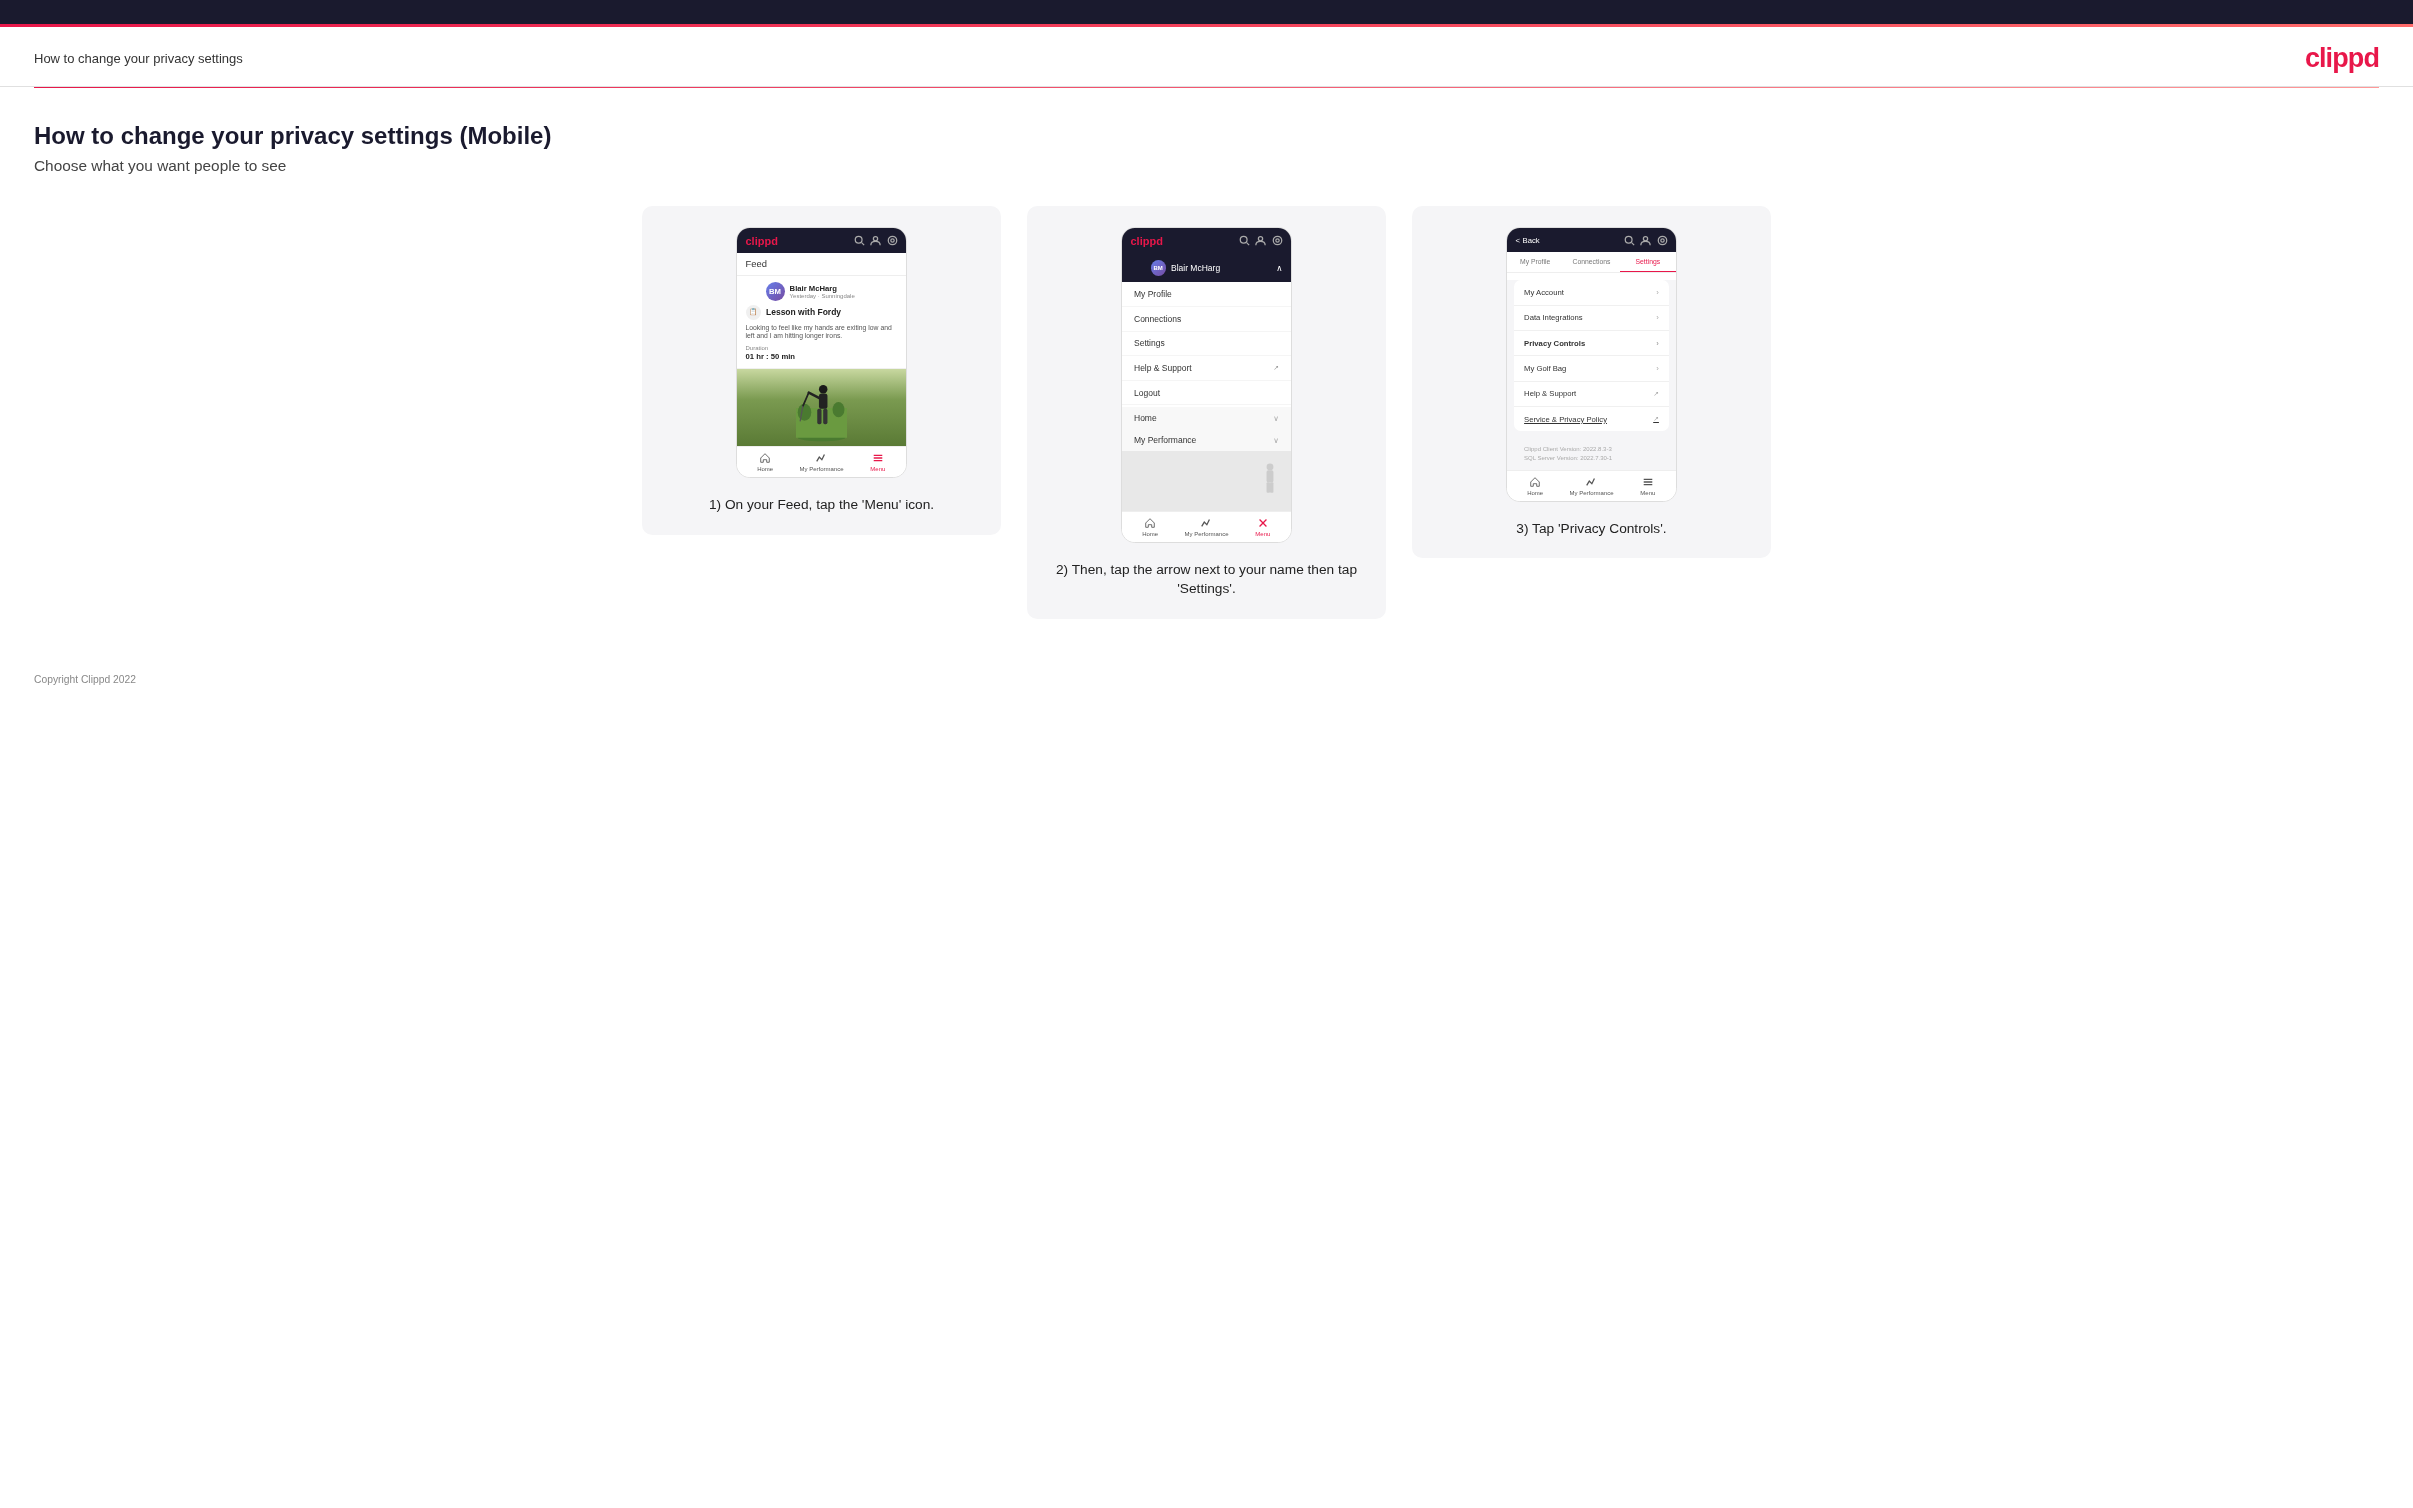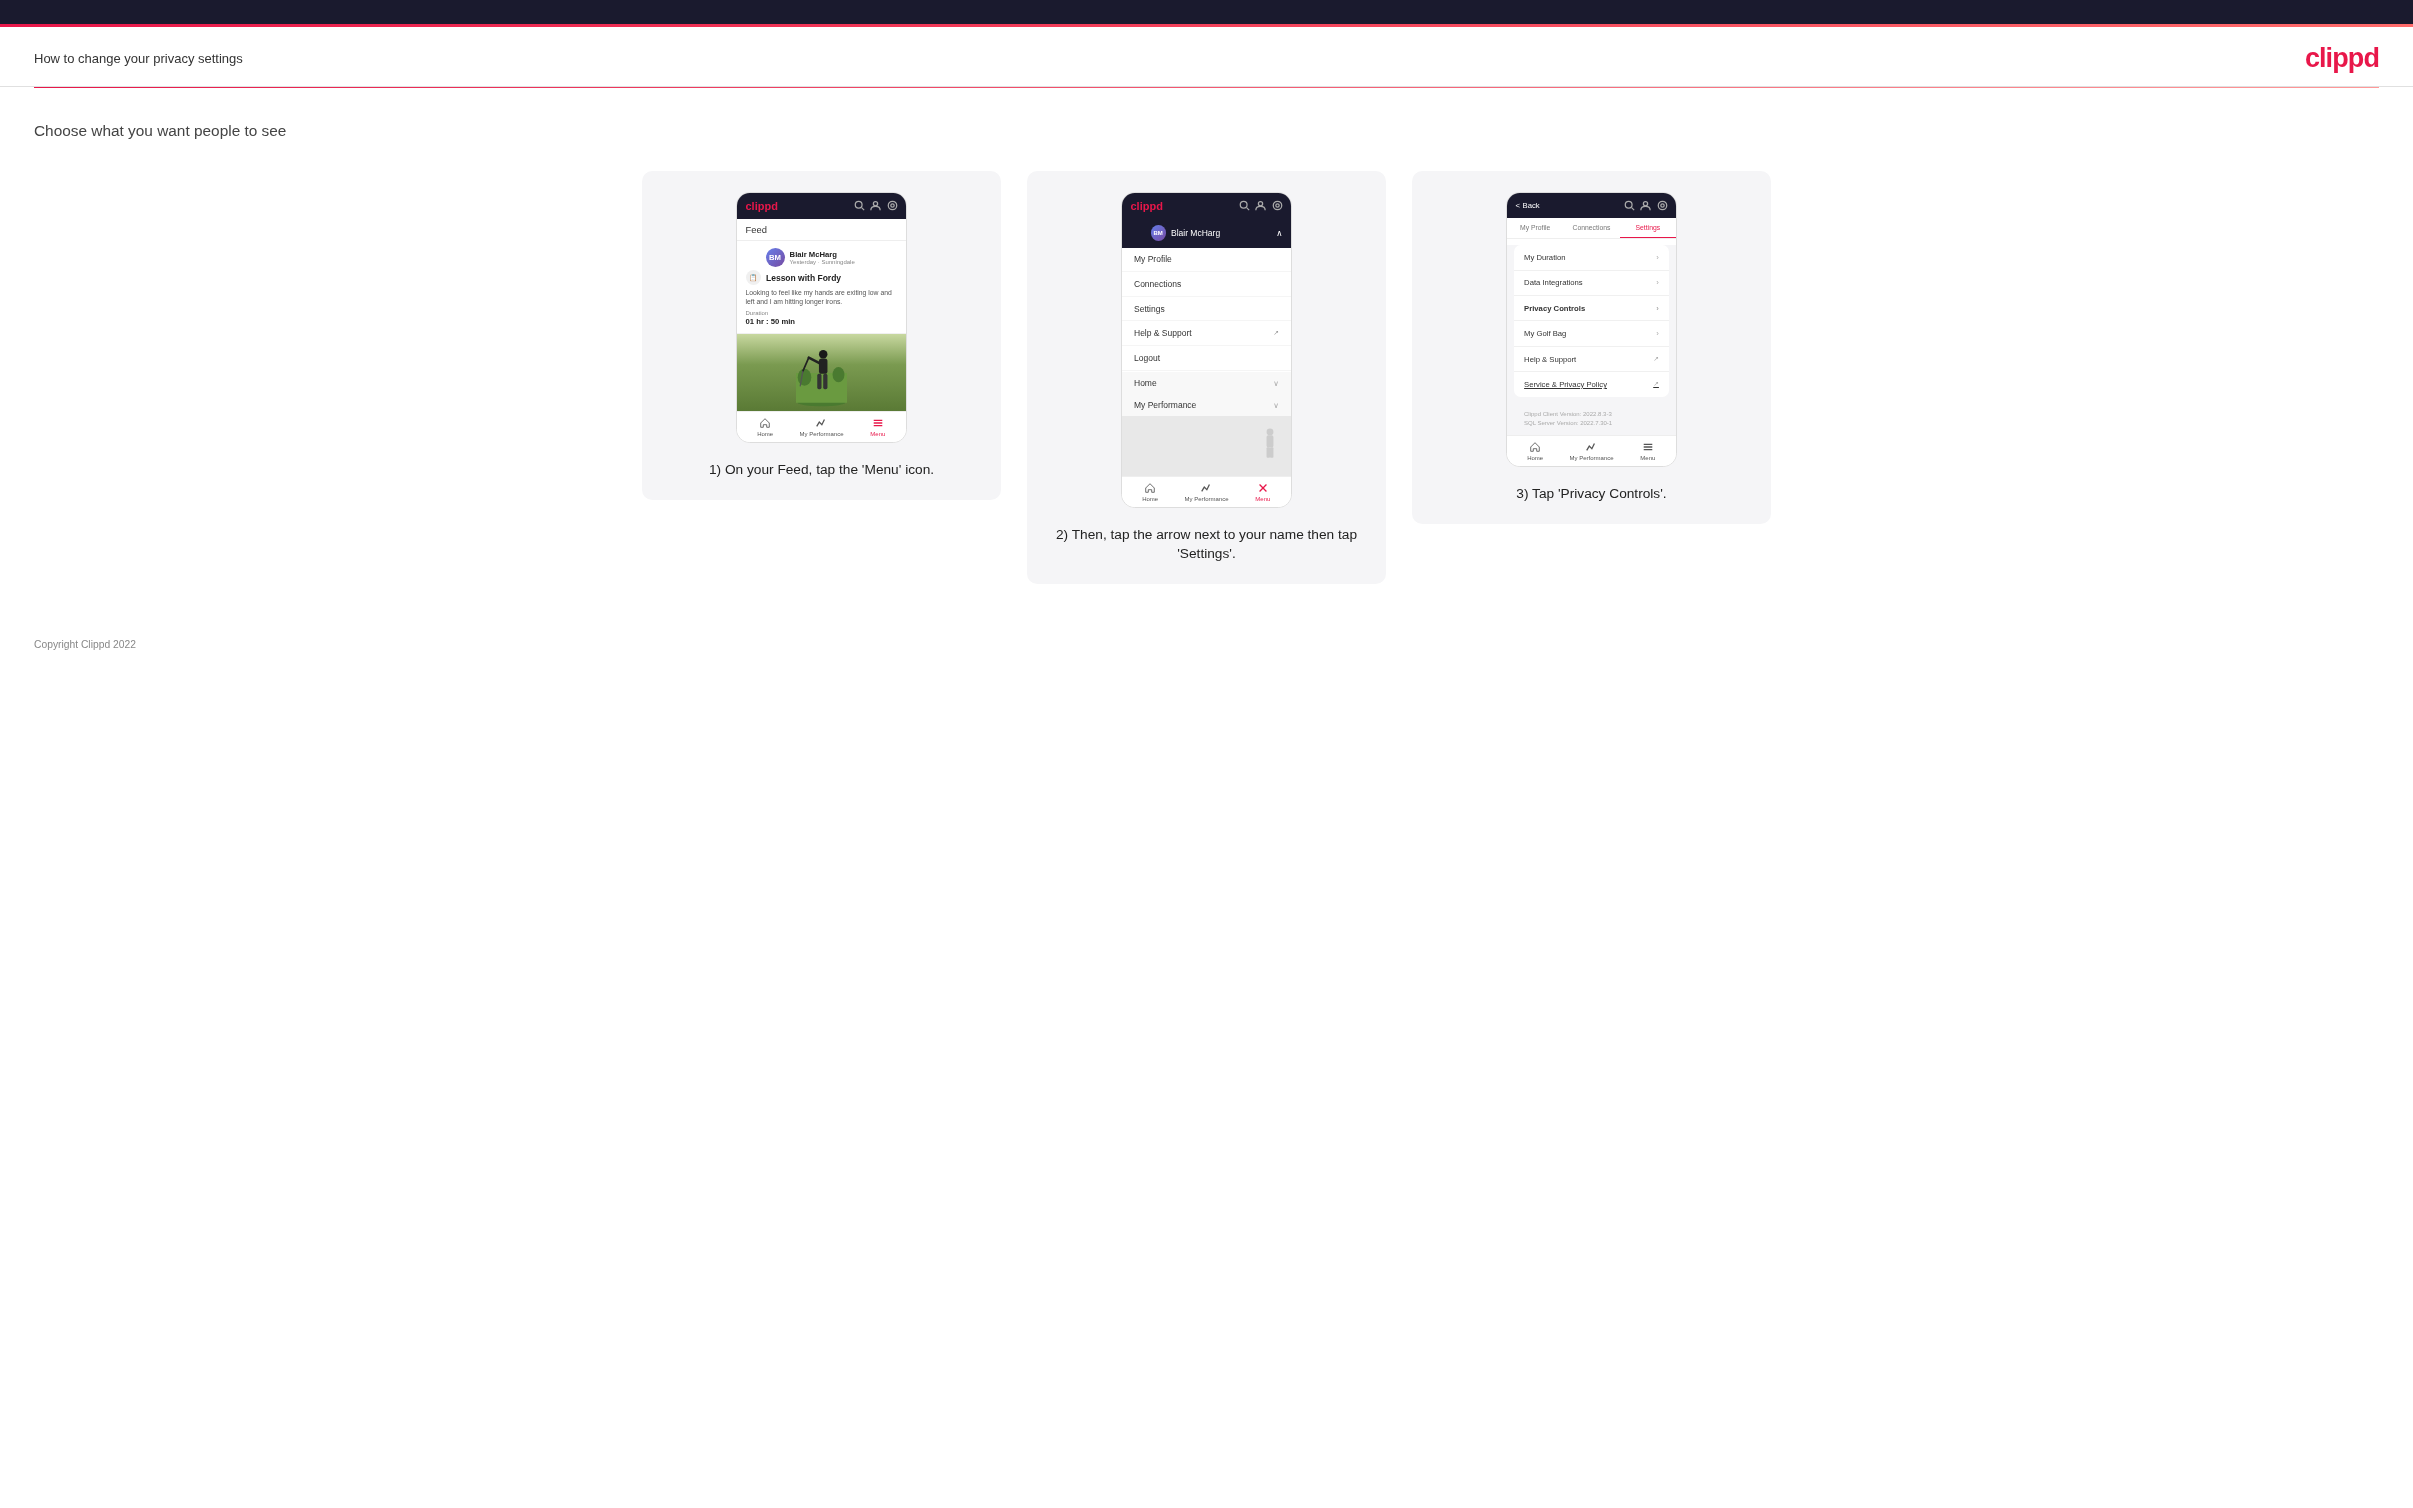--- a/index.html
+++ b/index.html
@@ -372,20 +372,21 @@
 <div class="red-line"></div>
 
 <div class="header">
   <span class="header-title">How to change your privacy settings</span>
   <span class="logo">clippd</span>
 </div>
 
 <div class="divider-line"></div>
 
 <div class="main-content">
+  <h1 class="page-heading">How to change your privacy settings (Mobile)</h1>
   <p class="page-subheading">Choose what you want people to see</p>
 
   <div class="steps-container">
 
     <div class="step-card">
       <div class="phone-mockup">
 
         <div class="phone-nav">
           <span class="phone-logo">clippd</span>
           <div class="phone-nav-icons">
@@ -589,21 +590,21 @@
 
         <div class="settings-tabs">
           <div class="settings-tab">My Profile</div>
           <div class="settings-tab">Connections</div>
           <div class="settings-tab active">Settings</div>
         </div>
 
         <div class="settings-screen">
           <div class="settings-list">
             <div class="settings-list-item">
-              <span>My Duration</span>
+              <span>My Account</span>
               <span class="settings-chevron">›</span>
             </div>
             <div class="settings-list-item">
               <span>Data Integrations</span>
               <span class="settings-chevron">›</span>
             </div>
             <div class="settings-list-item highlight">
               <span>Privacy Controls</span>
               <span class="settings-chevron">›</span>
             </div>

